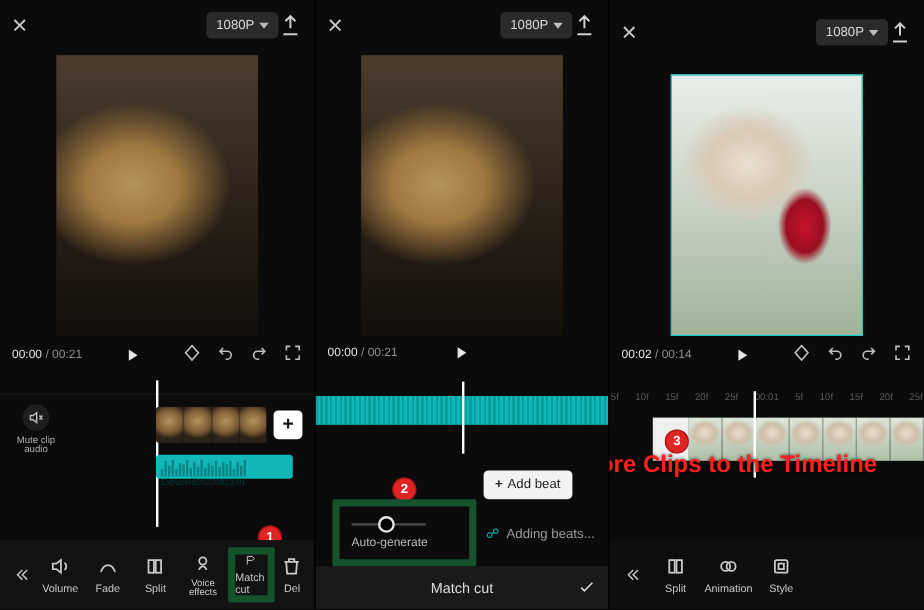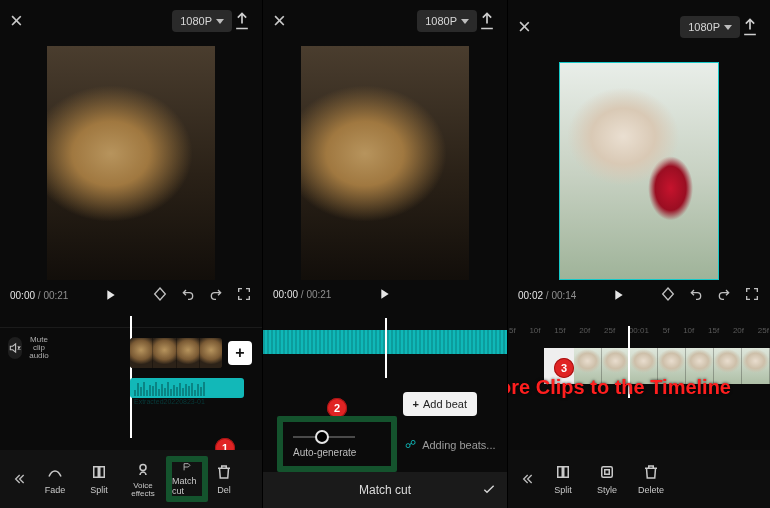--- a/index.html
+++ b/index.html
@@ -40,21 +40,21 @@
   .spacer{flex:1}
   
   .timeline{position:relative;height:110px;padding-top:8px}
   .ruler{height:12px;border-bottom:1px solid #1b1b1b}
   .playhead{position:absolute;top:8px;bottom:0;width:2px;background:#fff}
   .trackrow{position:absolute;left:0;right:0;display:flex;align-items:center}
   .clip{background:#2c2218;height:30px;border-radius:3px;overflow:hidden;display:flex}
   .thumb{flex:1;background:radial-gradient(18px 16px at 50% 40%,#b7945d 0%,#7a5a34 60%,rgba(0,0,0,0) 90%),#2c2218;border-right:1px solid rgba(0,0,0,.3)}
   .thumb:last-child{border-right:none}
   .addbtn{width:24px;height:24px;border-radius:4px;background:#fff;color:#111;display:flex;align-items:center;justify-content:center;font-size:16px;font-weight:700}
-  .muteclip{display:flex;flex-direction:row;align-items:center;gap:4px;color:#aeaeae;font-size:8px;width:44px}
+  .muteclip{display:flex;flex-direction:column;align-items:center;gap:4px;color:#aeaeae;font-size:8px;width:44px}
   .muteclip .micon{width:22px;height:22px;border-radius:11px;background:#1e1e1e;display:flex;align-items:center;justify-content:center}
   .cover{display:flex;flex-direction:column;align-items:center;gap:4px;color:#d0d0d0;font-size:9px;width:40px}
   .cover .cbox{width:30px;height:30px;border-radius:4px;background:linear-gradient(#1e1e1e,#141414);display:flex;align-items:center;justify-content:center;color:#bbb}
   .audiostrip{position:absolute;left:130px;right:18px;top:70px;height:20px;background:#12b8b8;border-radius:3px;display:flex;align-items:flex-end;padding:2px 4px;gap:1px;overflow:hidden}
   .audiostrip .bar{width:2px;background:#0a7e7e;opacity:.9}
   .audiolabel{position:absolute;left:134px;top:88px;font-size:8px;color:#0a3838;background:rgba(255,255,255,.0)}
   
   .toolbar{position:absolute;left:0;right:0;bottom:0;height:58px;background:#121212;display:flex;align-items:center;padding:0 6px;gap:2px}
   .backchev{width:26px;height:40px;display:flex;align-items:center;justify-content:center;color:#bdbdbd}
   .tbtn{width:42px;height:46px;display:flex;flex-direction:column;align-items:center;justify-content:center;gap:4px;color:#c9c9c9;font-size:9px}
@@ -193,20 +193,26 @@
     </div>
 
   <div class="toolbar">
     <div class="backchev">
       <svg width="16" height="16" viewBox="0 0 24 24" fill="none" stroke="currentColor" stroke-width="2">
           <path d="M13 6l-6 6 6 6M19 6l-6 6 6 6"></path>
         </svg>
     </div>
     <div class="tbtn">
       <svg viewBox="0 0 24 24" fill="none" stroke="currentColor" stroke-width="2">
+          <path d="M4 9v6h4l5 4V5L8 9H4zM17 8a5 5 0 010 8"></path>
+        </svg>
+      <span>Volume</span>
+    </div>
+    <div class="tbtn">
+      <svg viewBox="0 0 24 24" fill="none" stroke="currentColor" stroke-width="2">
           <path d="M4 18c4-10 12-10 16 0"></path>
         </svg>
       <span>Fade</span>
     </div>
     <div class="tbtn">
       <svg viewBox="0 0 24 24" fill="none" stroke="currentColor" stroke-width="2">
           <rect x="5" y="5" width="6" height="14"></rect>
           <rect x="13" y="5" width="6" height="14"></rect>
         </svg>
       <span>Split</span>
@@ -389,25 +395,26 @@
     </div>
     <div class="tbtn">
       <svg viewBox="0 0 24 24" fill="none" stroke="currentColor" stroke-width="2">
           <rect x="5" y="5" width="6" height="14"></rect>
           <rect x="13" y="5" width="6" height="14"></rect>
         </svg>
       <span>Split</span>
     </div>
     <div class="tbtn">
       <svg viewBox="0 0 24 24" fill="none" stroke="currentColor" stroke-width="2">
+          <circle cx="9" cy="12" r="5"></circle>
+          <circle cx="15" cy="12" r="5"></circle>
+        </svg>
+      <span>Animation</span>
+    </div>
+    <div class="tbtn">
+      <svg viewBox="0 0 24 24" fill="none" stroke="currentColor" stroke-width="2">
           <rect x="5" y="5" width="14" height="14" rx="2"></rect>
           <path d="M9 9h6v6H9z"></path>
         </svg>
       <span>Style</span>
     </div>
-    <div class="tbtn">
-      <svg viewBox="0 0 24 24" fill="none" stroke="currentColor" stroke-width="2">
-          <path d="M4 7h16M9 7V4h6v3M6 7l1 13h10l1-13"></path>
-        </svg>
-      <span>Delete</span>
-    </div>
   </div>
 </div>
 
 </body></html>

